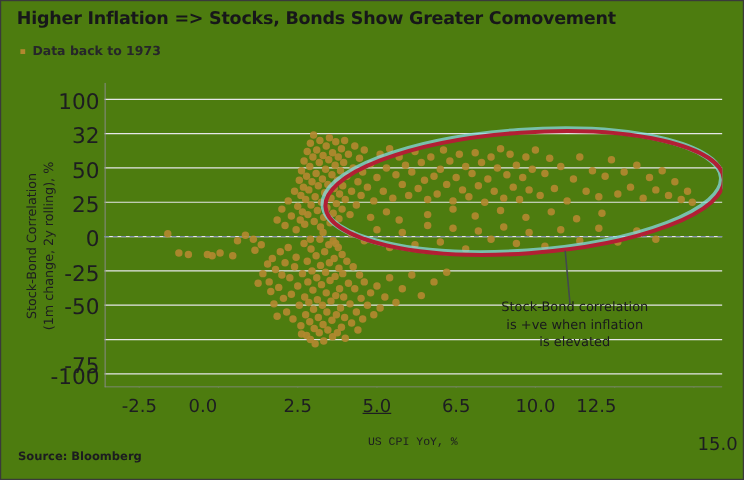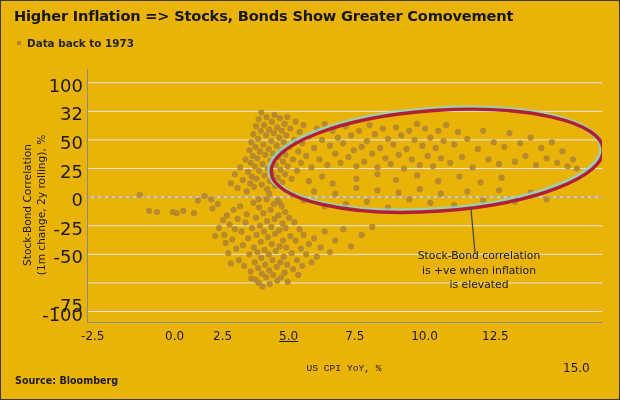--- a/index.html
+++ b/index.html
@@ -7,21 +7,21 @@
     padding: 0;
     background: #ffffff;
   }
   body {
     font-family: "DejaVu Sans", sans-serif;
   }
   #root {
     position: relative;
     width: 620px;
     height: 400px;
-    background: #eab308;
+    background: #4d7c0f;
     border: 1px solid #3a3a3a;
     box-sizing: border-box;
     overflow: hidden;
     padding-left: 33px;
   }
 
   
   #title {
     position: absolute;
     left: 13px;
@@ -118,22 +118,23 @@
     left: 32px;
     top: 68px;
     width: 50px;
     height: 254px;
   }
   .xtick {
     position: absolute;
     top: 0;
     width: 70px;
     margin-left: -35px;
-    font-family: "DejaVu Sans", sans-serif;
-    font-size: 12px;
+    text-align: center;
+    font-family: "DejaVu Sans", sans-serif;
+    font-size: 15px;
     color: #1d1d21;
   }
   #xtick-wrap {
     position: absolute;
     left: 86px;
     top: 328px;
     width: 515px;
     height: 18px;
   }
 
@@ -173,26 +174,26 @@
       <div class="ytick" style="top: 70.9px;">50</div>
       <div class="ytick" style="top: 99.5px;">25</div>
       <div class="ytick" style="top: 128.1px;">0</div>
       <div class="ytick" style="top: 156.7px;">-25</div>
       <div class="ytick" style="top: 185.4px;">-50</div>
       <div class="ytick" style="top: 214px; margin-top: 20px;">-75</div>
       <div class="ytick" style="top: 242.6px;">-100</div>
     </div>
   <div id="xtick-wrap">
       <div class="xtick" style="left: 29.1px;">-2.5</div>
-      <div class="xtick" style="left: 113px;">0.0</div>
+      <div class="xtick" style="left: 82px;">0.0</div>
       <div class="xtick" style="left: 161.1px;">2.5</div>
       <div class="xtick" style="left: 227.1px; text-decoration: underline;">5.0</div>
-      <div class="xtick" style="left: 293.2px;">7.5</div>
+      <div class="xtick" style="left: 293.2px;">6.5</div>
       <div class="xtick" style="left: 359.2px;">10.0</div>
-      <div class="xtick" style="left: 430px;">12.5</div>
+      <div class="xtick" style="left: 410px;">12.5</div>
       <div class="xtick" style="left: 511px; margin-top: 32px;">15.0</div>
     </div>
 
   <div id="plot">
     <svg id="plot-svg" width="515" height="254" viewBox="0 0 515 254">
       <g id="grid-layer">
           <line x1="0" y1="13.72972972972974" x2="515" y2="13.72972972972974" stroke="#e6e6e8" stroke-width="1"></line>
           <line x1="0" y1="42.333333333333314" x2="515" y2="42.333333333333314" stroke="#e6e6e8" stroke-width="1"></line>
           <line x1="0" y1="70.93693693693695" x2="515" y2="70.93693693693695" stroke="#e6e6e8" stroke-width="1"></line>
           <line x1="0" y1="99.54054054054055" x2="515" y2="99.54054054054055" stroke="#e6e6e8" stroke-width="1"></line>

